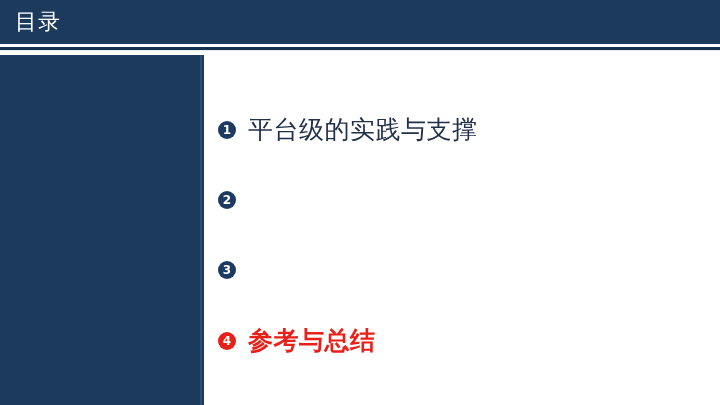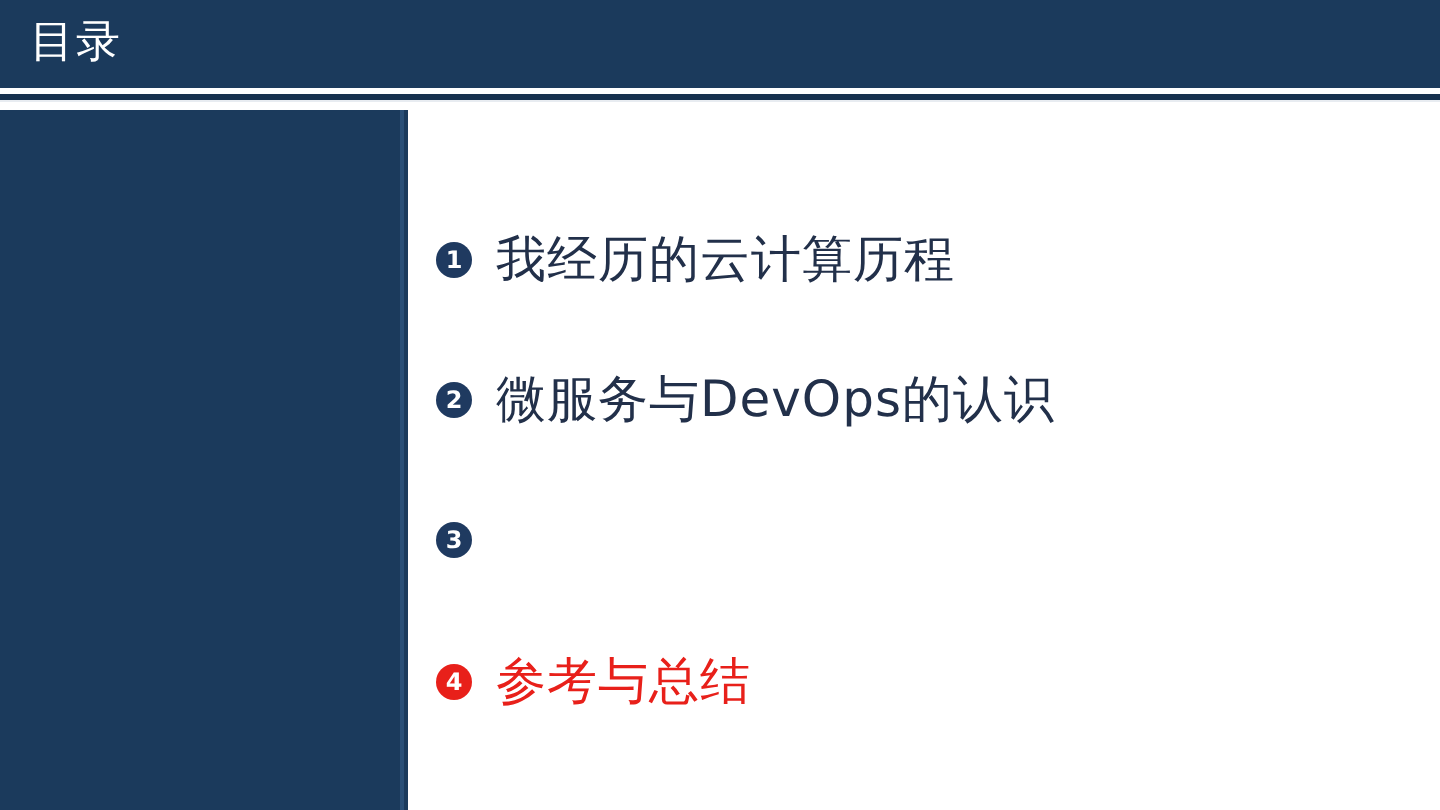--- a/index.html
+++ b/index.html
@@ -90,47 +90,46 @@
 
   .toc-label {
     font-size:25px;
     line-height:34px;
     color:#22304a;
     font-weight:400;
     letter-spacing:0.5px;
   }
   .toc-item.accent .toc-label {
     color:#e8201a;
-    font-weight:400;
+    font-weight:700;
   }
 </style>
 </head>
 <body>
 
 <div id="slide">
 
   <div class="header-bar"></div>
   <div class="header-title">目录</div>
   <div class="header-gap"></div>
   <div class="header-rule"></div>
   <div class="header-rule-shadow"></div>
 
   <div class="side-panel"></div>
   <div class="side-panel-edge"></div>
 
   <div class="toc">
 
     <div class="toc-item i0">
       <span class="bullet">1</span>
-      <span class="toc-label">我经历的云计算历程</span>
+      <span class="toc-label">平台级的实践与支撑</span>
     </div>
 
     <div class="toc-item i1">
       <span class="bullet">2</span>
-      <span class="toc-label">微服务与DevOps的认识</span>
     </div>
 
     <div class="toc-item i2">
       <span class="bullet">3</span>
     </div>
 
     <div class="toc-item i3 accent">
       <span class="bullet">4</span>
       <span class="toc-label">参考与总结</span>
     </div>

